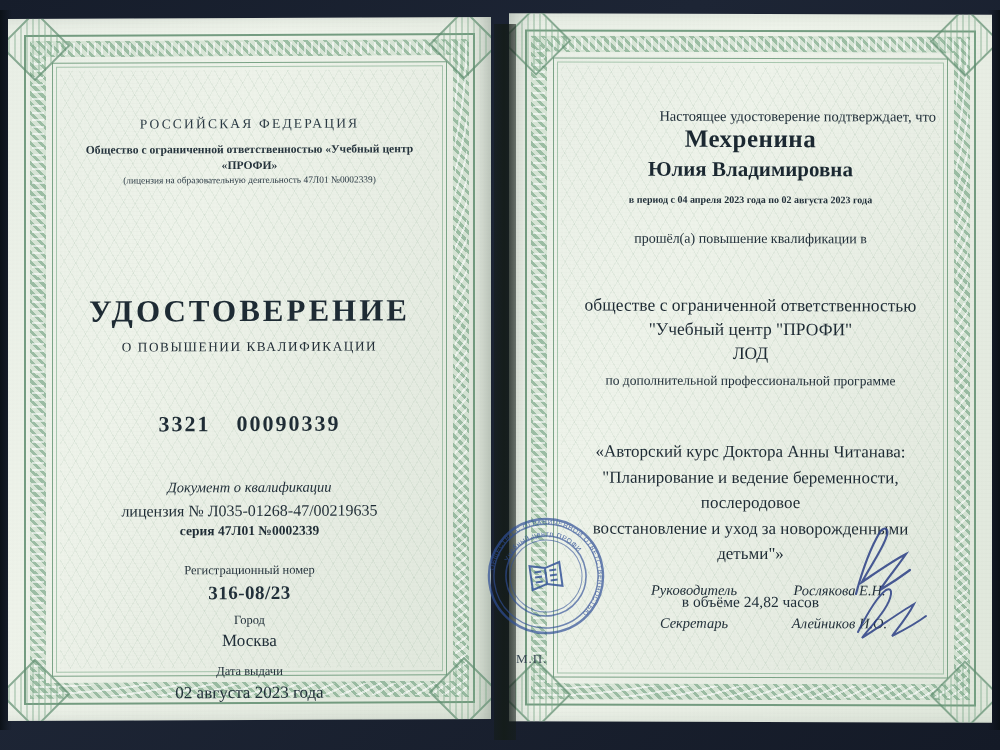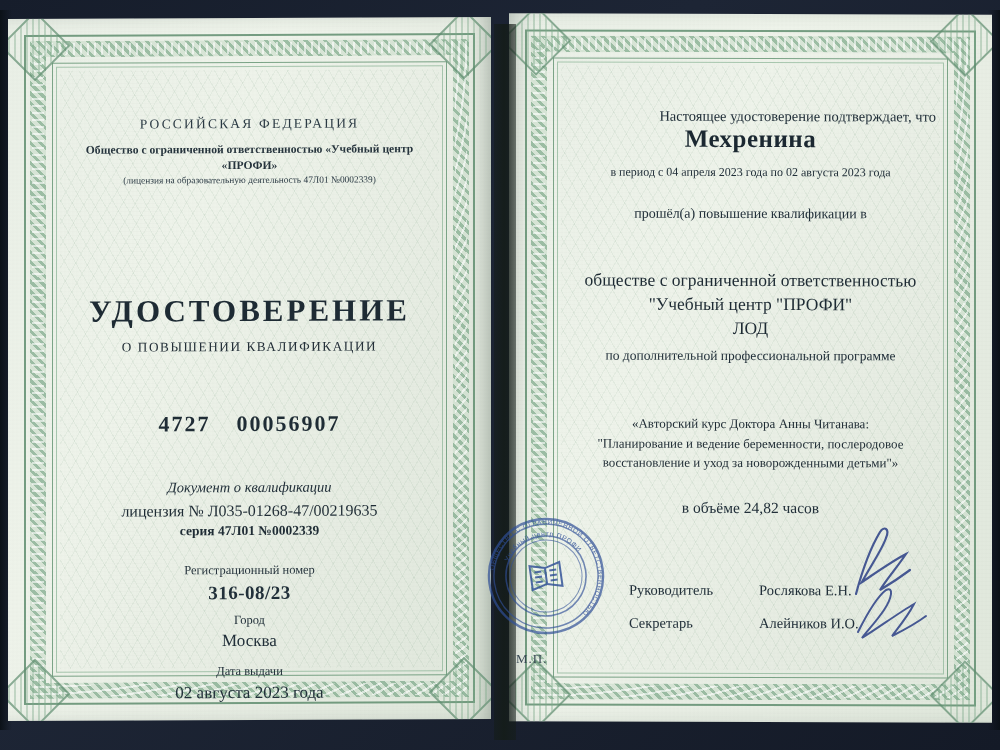--- a/index.html
+++ b/index.html
@@ -246,55 +246,57 @@
     color: #1b2831;
   }
   .r-given {
     margin-top: 4px;
     font-size: 21px;
     font-weight: bold;
     color: #1b2831;
   }
   .r-period {
     margin-top: 12px;
-    font-size: 12px;
+    font-size: 10px;
+    font-weight: bold;
   }
   .r-passed {
     margin-top: 26px;
     font-size: 14px;
   }
   .r-inst {
     margin-top: 46px;
     font-size: 17.5px;
     line-height: 1.38;
     color: #1d2a33;
   }
   .r-prog-label {
     margin-top: 8px;
     font-size: 13.5px;
   }
   .r-course {
     margin-top: 50px;
-    font-size: 13px;
+    font-size: 17px;
     line-height: 1.5;
     padding: 0 6px;
     color: #1d2a33;
   }
   .r-volume {
     margin-top: 26px;
     font-size: 15.5px;
   }
 
   .signatures {
     position: absolute;
     left: 64px;
     right: 16px;
     bottom: 34px;
-    text-align: left;
+    text-align: center;
     font-size: 14.5px;
+    font-style: italic;
   }
   .sig-row {
     display: flex;
     align-items: baseline;
     margin-top: 16px;
   }
   .sig-role { width: 130px; }
   .sig-name { flex: 1; }
 
   
@@ -365,21 +367,21 @@
 
       <div class="content">
         <div class="l-country">РОССИЙСКАЯ ФЕДЕРАЦИЯ</div>
         <div class="l-org">Общество с ограниченной ответственностью «Учебный центр «ПРОФИ»</div>
         <div class="l-lic">(лицензия на образовательную деятельность 47Л01 №0002339)</div>
 
         <div class="l-title">УДОСТОВЕРЕНИЕ</div>
         <div class="l-subtitle">О ПОВЫШЕНИИ КВАЛИФИКАЦИИ</div>
 
         <div class="l-numbers">
-          <span>4727</span><span class="gap"></span><span>00056907</span>
+          <span>3321</span><span class="gap"></span><span>00090339</span>
         </div>
 
         <div class="l-doc-label">Документ о квалификации</div>
         <div class="l-doc-line1">лицензия № Л035-01268-47/00219635</div>
         <div class="l-doc-line2">серия 47Л01 №0002339</div>
 
         <div class="l-reg-label">Регистрационный номер</div>
         <div class="l-reg-value">316-08/23</div>
 
         <div class="l-city-label">Город</div>
@@ -398,20 +400,21 @@
       <div class="border-inner2"></div>
       <div class="corner tl"></div>
       <div class="corner tr"></div>
       <div class="corner bl"></div>
       <div class="corner br"></div>
       <div class="guilloche-fill"></div>
 
       <div class="content">
         <div class="r-intro">Настоящее удостоверение подтверждает, что</div>
         <div class="r-surname">Мехренина</div>
+        <div class="r-given">Юлия Владимировна</div>
         <div class="r-period">в период с 04 апреля 2023 года по 02 августа 2023 года</div>
         <div class="r-passed">прошёл(а) повышение квалификации в</div>
 
         <div class="r-inst">
           <div>обществе с ограниченной ответственностью</div>
           <div>"Учебный центр "ПРОФИ"</div>
           <div>ЛОД</div>
         </div>
 
         <div class="r-prog-label">по дополнительной профессиональной программе</div>

